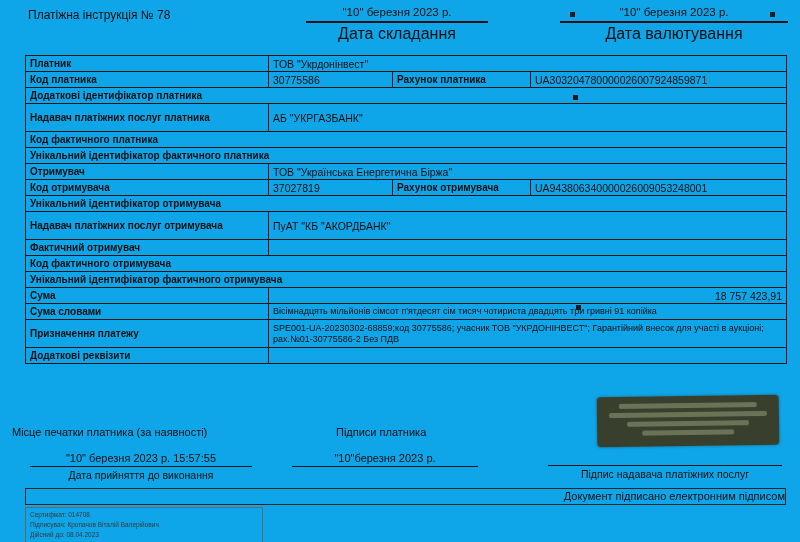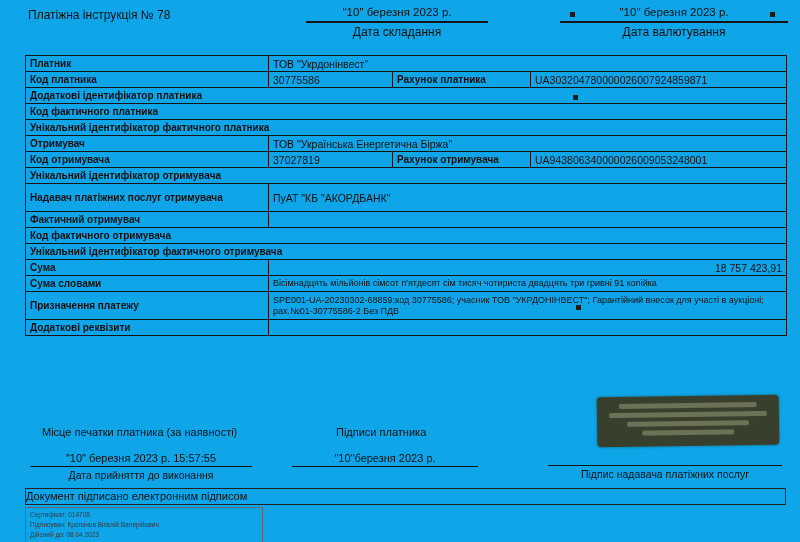--- a/index.html
+++ b/index.html
@@ -10,21 +10,21 @@
     background:#ffffff;
   }
   .page {
     position:relative; width:800px; height:542px;
     background:#0ea5e9; overflow:hidden; color:#111;
   }
   .title { position:absolute; left:28px; top:8px; font-size:12px; }
 
   .dateblock { position:absolute; text-align:center; }
   .dateblock .dval { font-size:11.5px; padding-bottom:3px; border-bottom:2px solid #151515; white-space:nowrap; }
-  .dateblock .dcap { font-size:12px; padding-top:2px; }
+  .dateblock .dcap { font-size:16px; padding-top:2px; }
 
   .speck { position:absolute; width:5px; height:5px; background:#1c1c1c; }
 
   table.form {
     position:absolute; left:25px; top:55px; width:761px;
     border-collapse:collapse; table-layout:fixed;
   }
   .form td {
     border:1.5px solid #151515; padding:0 4px;
     font-size:10.5px; overflow:hidden; white-space:nowrap; vertical-align:middle;
@@ -48,21 +48,21 @@
     filter:blur(0.4px); box-shadow:0 0 3px rgba(40,50,30,.55);
   }
   .stamp .stamp-line { height:5px; background:rgba(214,222,178,.32); border-radius:2px; }
   .stamp .stamp-line:nth-child(1) { margin:7px 22px 4px 22px; }
   .stamp .stamp-line:nth-child(2) { margin:0 12px 4px 12px; }
   .stamp .stamp-line:nth-child(3) { margin:0 30px 4px 30px; }
   .stamp .stamp-line:nth-child(4) { margin:0 45px 0 45px; }
 
   .esign {
     position:absolute; left:25px; top:488px; width:761px; height:17px;
-    border:1px solid #222; text-align:left; font-size:11px; line-height:15px;
+    border:1px solid #222; text-align:right; font-size:11px; line-height:15px;
   }
   .cert {
     position:absolute; left:25px; top:507px; width:238px;
     border:1px solid #666; padding:2px 4px;
     font-size:6.5px; line-height:1.55; color:#3a3a3a;
   }
 </style>
 </head>
 <body>
 
@@ -103,20 +103,24 @@
       <td class="lbl">Код платника</td>
       <td>30775586</td>
       <td class="lbl">Рахунок платника</td>
       <td>UA303204780000026007924859871</td>
     </tr>
 
     <tr class="h1">
       <td class="lbl" colspan="4">Додаткові ідентифікатор платника</td>
     </tr>
 
+    <tr class="h2">
+      <td class="lbl wrap">Надавач платіжних послуг платника</td>
+      <td colspan="3">АБ "УКРГАЗБАНК"</td>
+    </tr>
 
 
     <tr class="h1">
       <td class="lbl" colspan="4">Код фактичного платника</td>
     </tr>
 
     <tr class="h1">
       <td class="lbl" colspan="4">Унікальний ідентифікатор фактичного платника</td>
     </tr>
 
@@ -169,21 +173,21 @@
       <td colspan="3" class="small">SPE001-UA-20230302-68859;код 30775586; учасник ТОВ "УКРДОНІНВЕСТ"; Гарантійний внесок для участі в аукціоні; рах.№01-30775586-2 Без ПДВ</td>
     </tr>
 
     <tr class="h1">
       <td class="lbl">Додаткові реквізити</td>
       <td colspan="3"></td>
     </tr>
   </tbody>
     </table>
 
-  <div class="flabel" style="left:42px; top:426px;">Місце печатки платника (за наявності)</div>
+  <div class="flabel" style="left:12px; top:426px;">Місце печатки платника (за наявності)</div>
   <div class="flabel" style="left:336px; top:426px;">Підписи платника</div>
 
   <div class="stamp">
     <div class="stamp-line"></div>
     <div class="stamp-line"></div>
     <div class="stamp-line"></div>
     <div class="stamp-line"></div>
   </div>
 
   <div class="signblock" style="left:30px; top:452px; width:222px;">

